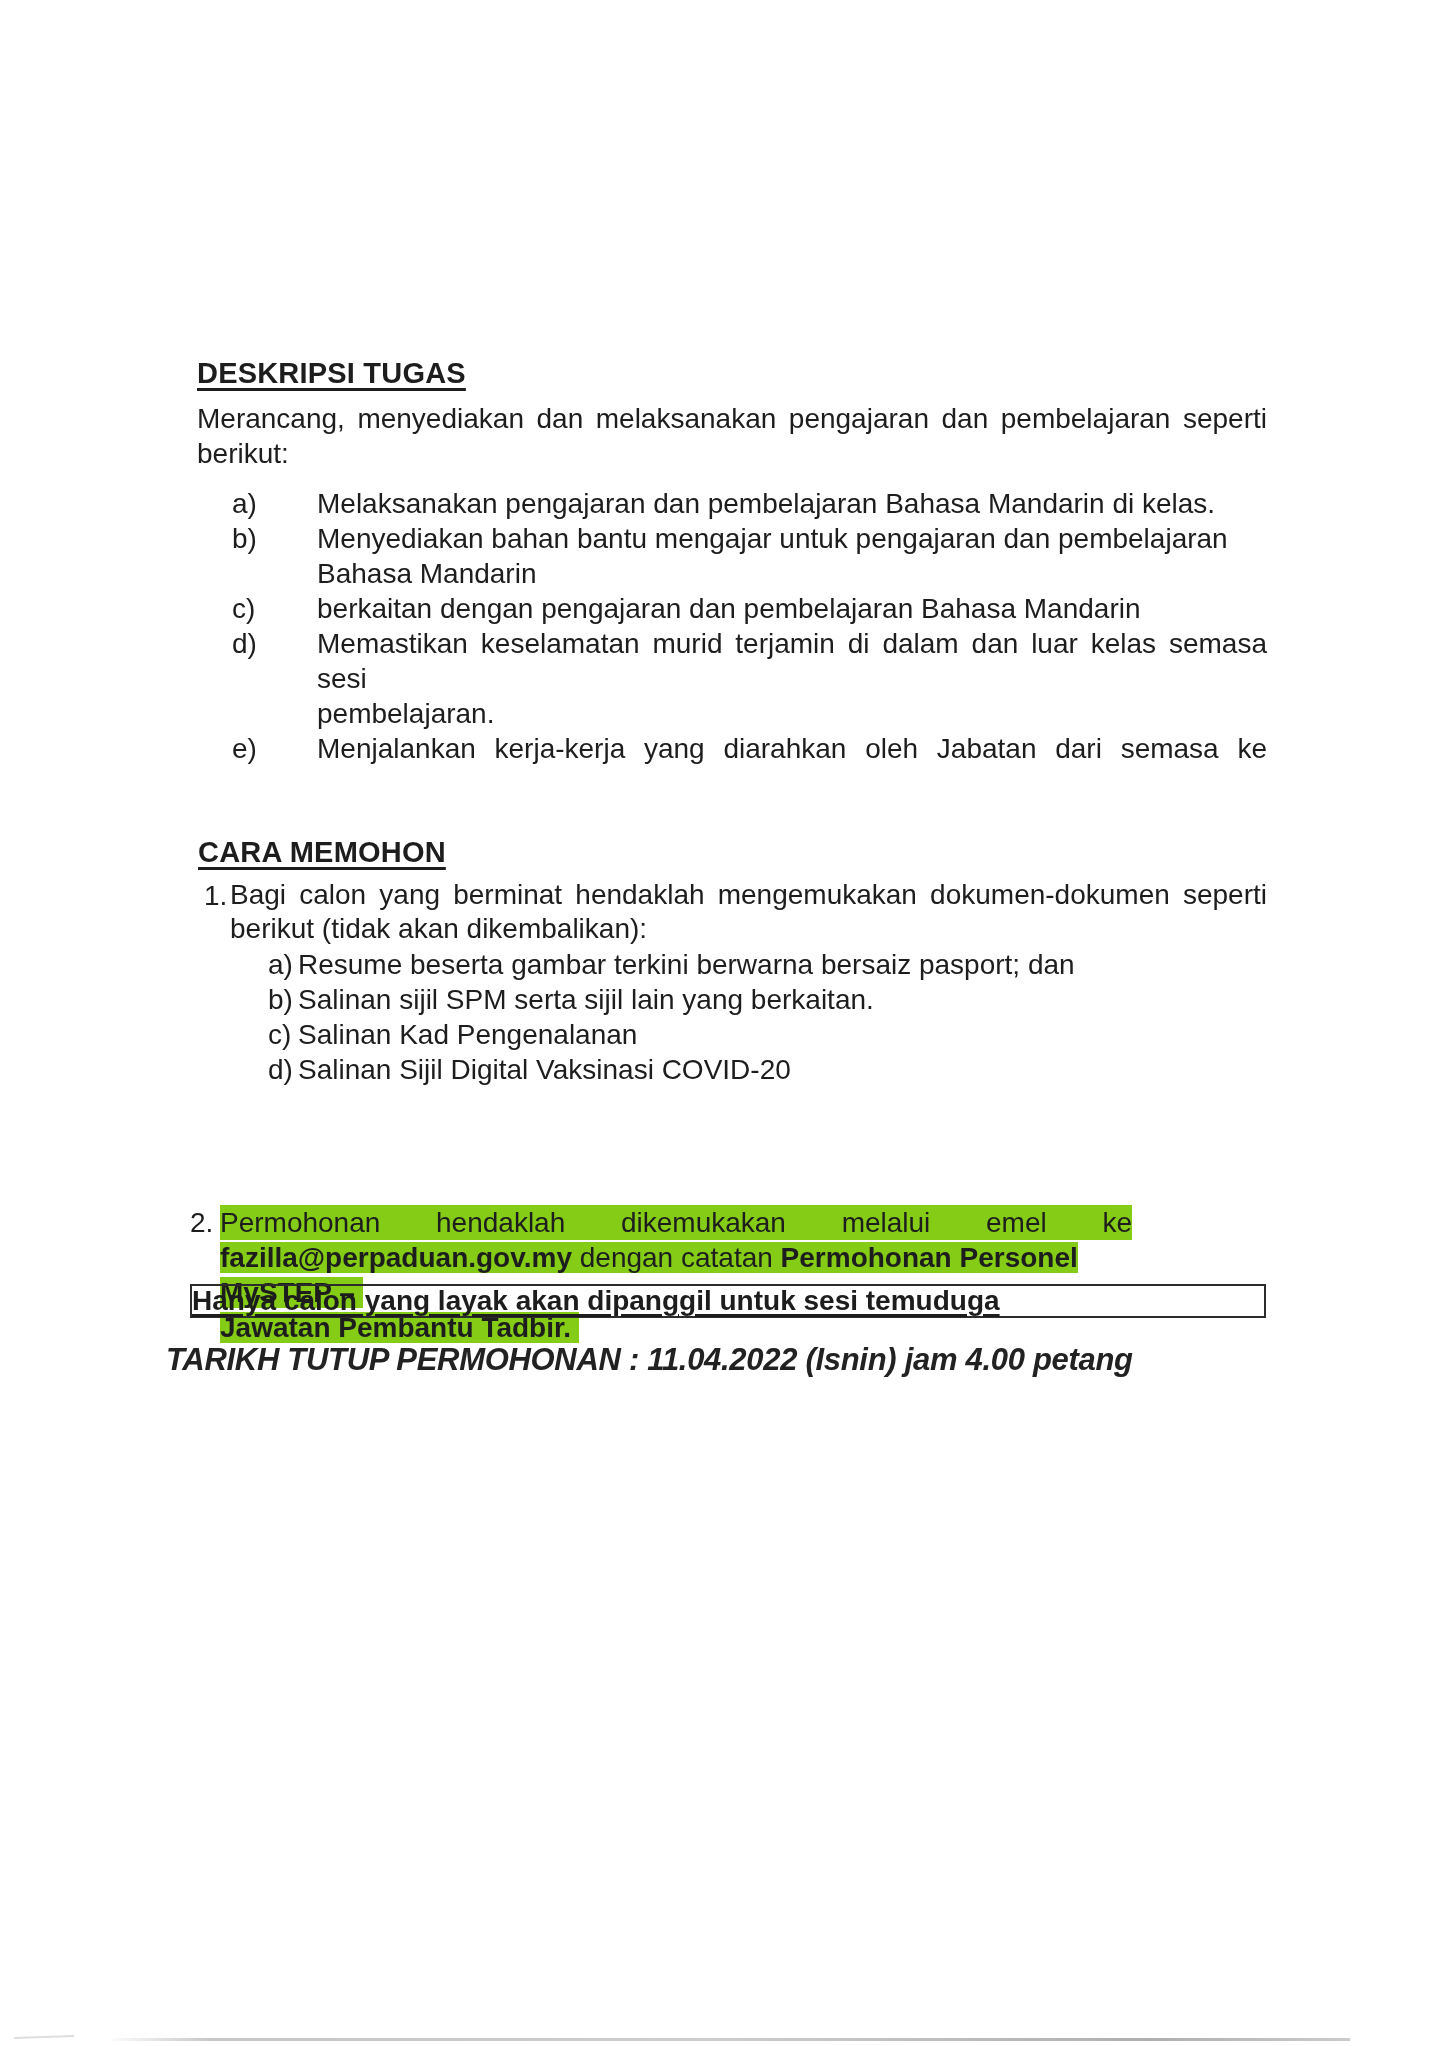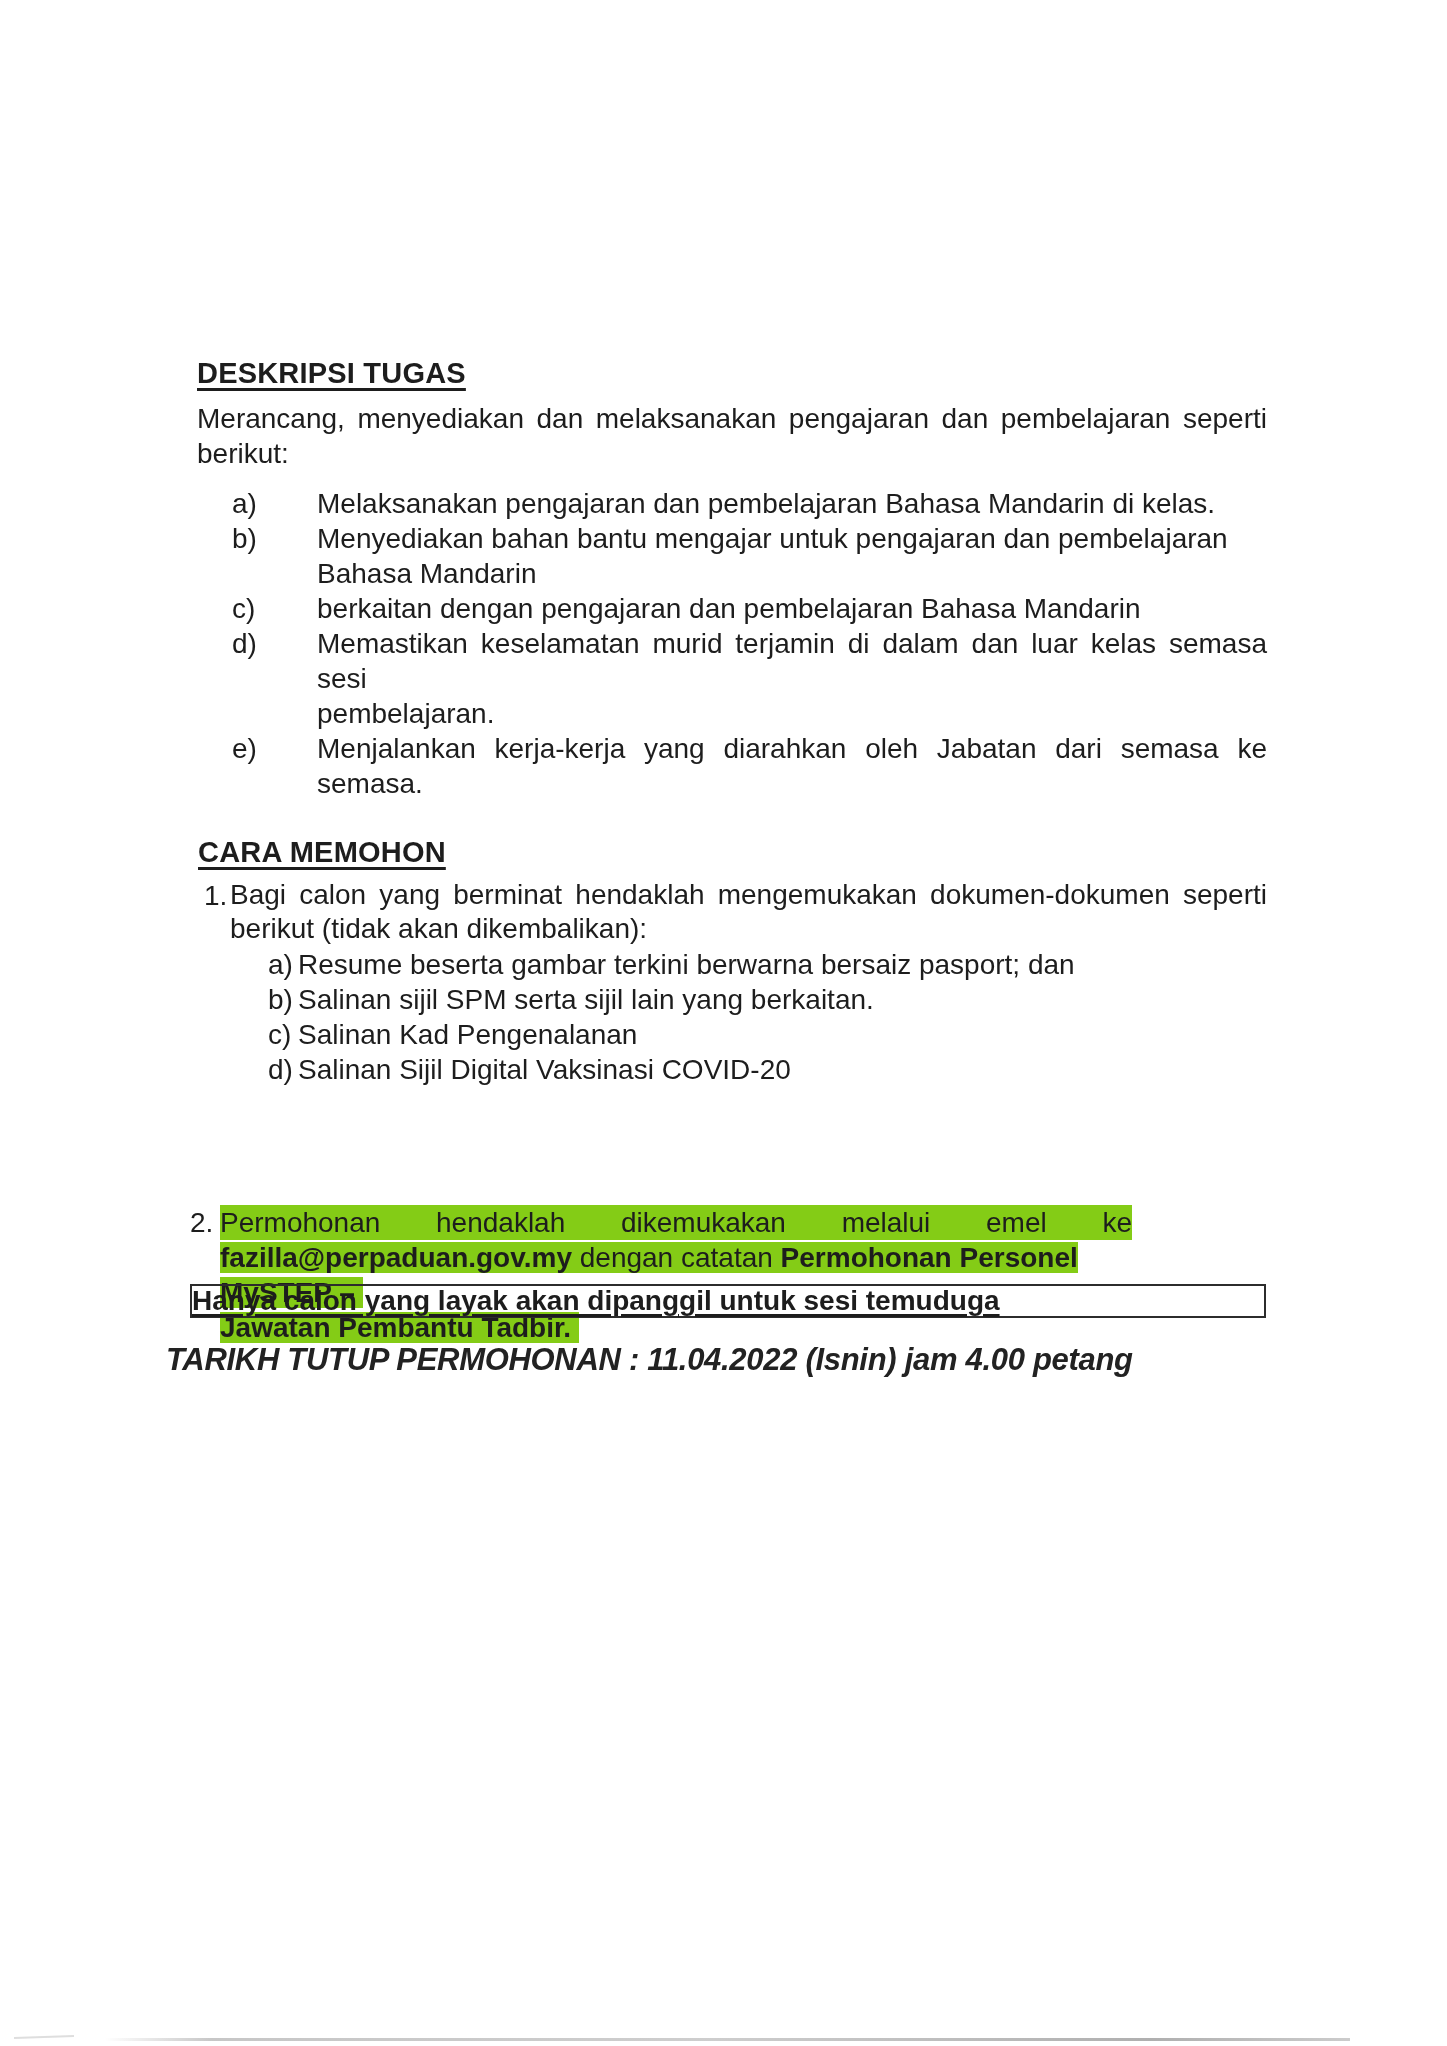--- a/index.html
+++ b/index.html
@@ -103,21 +103,20 @@
       <span class="lbl">d)</span>
       <div class="txt">
         <div class="jline">Memastikan keselamatan murid terjamin di dalam dan luar kelas semasa sesi</div>
         <div>pembelajaran.</div>
       </div>
     </div>
     <div class="row">
       <span class="lbl">e)</span>
       <div class="txt">
         <div class="jline">Menjalankan kerja-kerja yang diarahkan oleh Jabatan dari semasa ke</div>
-        <div>semasa.</div>
       </div>
     </div>
   </div>
 
   <div class="abs heading" style="left:198px;top:835px">CARA MEMOHON</div>
 
   <div class="abs row" style="left:204px;top:878px;width:1063px">
     <span class="lbl">1.</span>
     <div class="steptxt">
       <div class="jline">Bagi calon yang berminat hendaklah mengemukakan dokumen-dokumen seperti</div>

